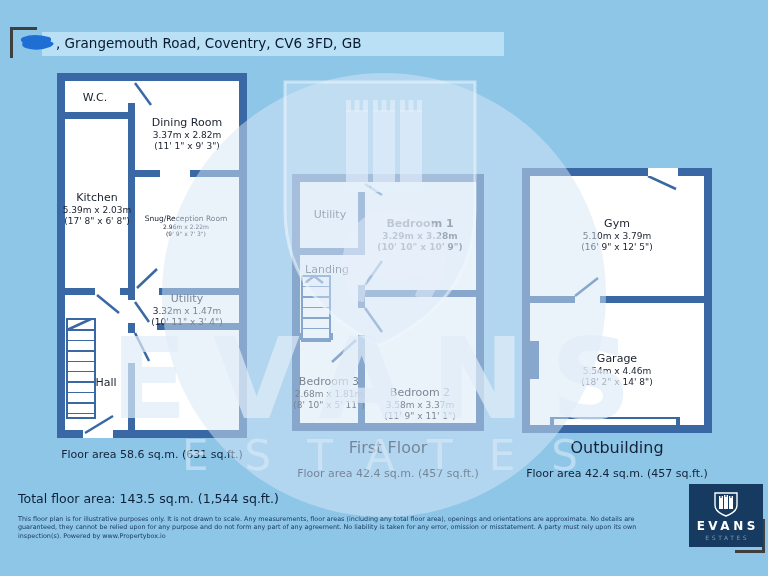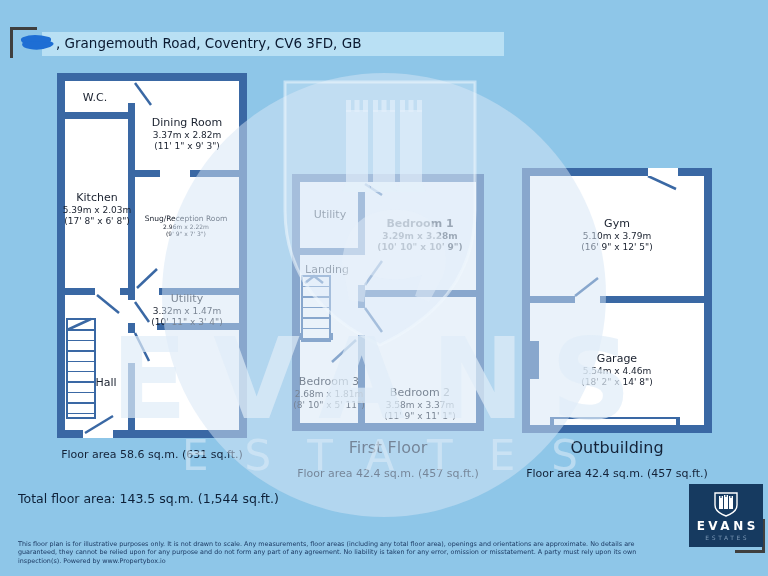--- a/index.html
+++ b/index.html
@@ -35,21 +35,21 @@
   .caption{position:absolute;top:438px;text-align:center;color:#132238;z-index:1;}
   .caption .floor-name{font-size:16px;}
   .caption .floor-area{font-size:11px;margin-top:10px;}
 
   
   .watermark{position:absolute;left:0;top:0;z-index:5;pointer-events:none;}
 
   
   .total-area{position:absolute;left:18px;top:491px;font-size:12.5px;color:#0d2038;z-index:4;}
   .disclaimer{position:absolute;left:18px;top:515px;width:650px;font-size:6.4px;line-height:1.3;
-              color:#1c3a63;z-index:4;margin-top:25px;}
+              color:#1c3a63;z-index:4;}
 
   
   .logo{position:absolute;left:689px;top:484px;width:74px;height:63px;background:#163a60;z-index:4;
         display:flex;flex-direction:column;align-items:center;justify-content:center;}
   .logo .brand{color:#ffffff;font-size:12px;font-weight:bold;letter-spacing:3.5px;margin-top:2px;text-indent:3.5px;}
   .logo .sub{color:#7c98b6;font-size:6px;letter-spacing:2.6px;margin-top:1px;text-indent:2.6px;}
 </style>
 </head>
 <body>
 

